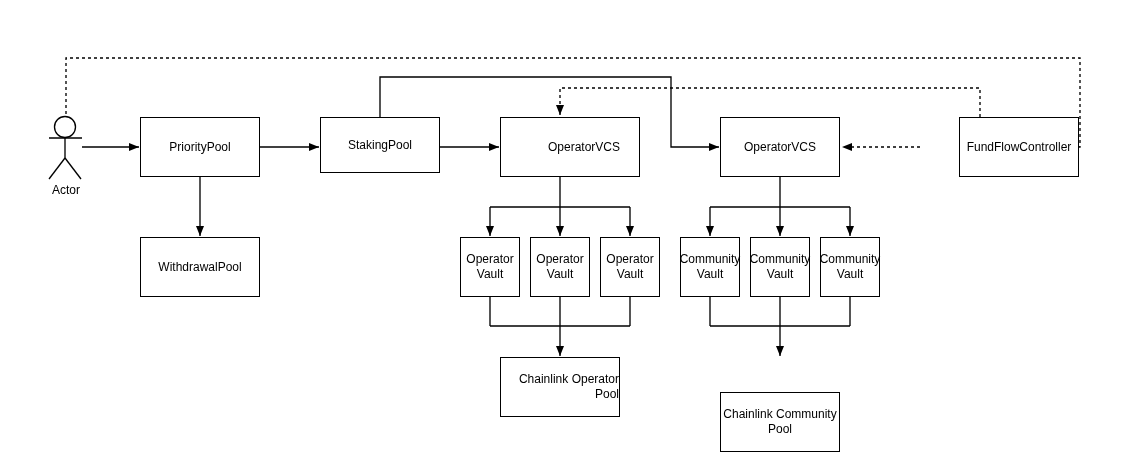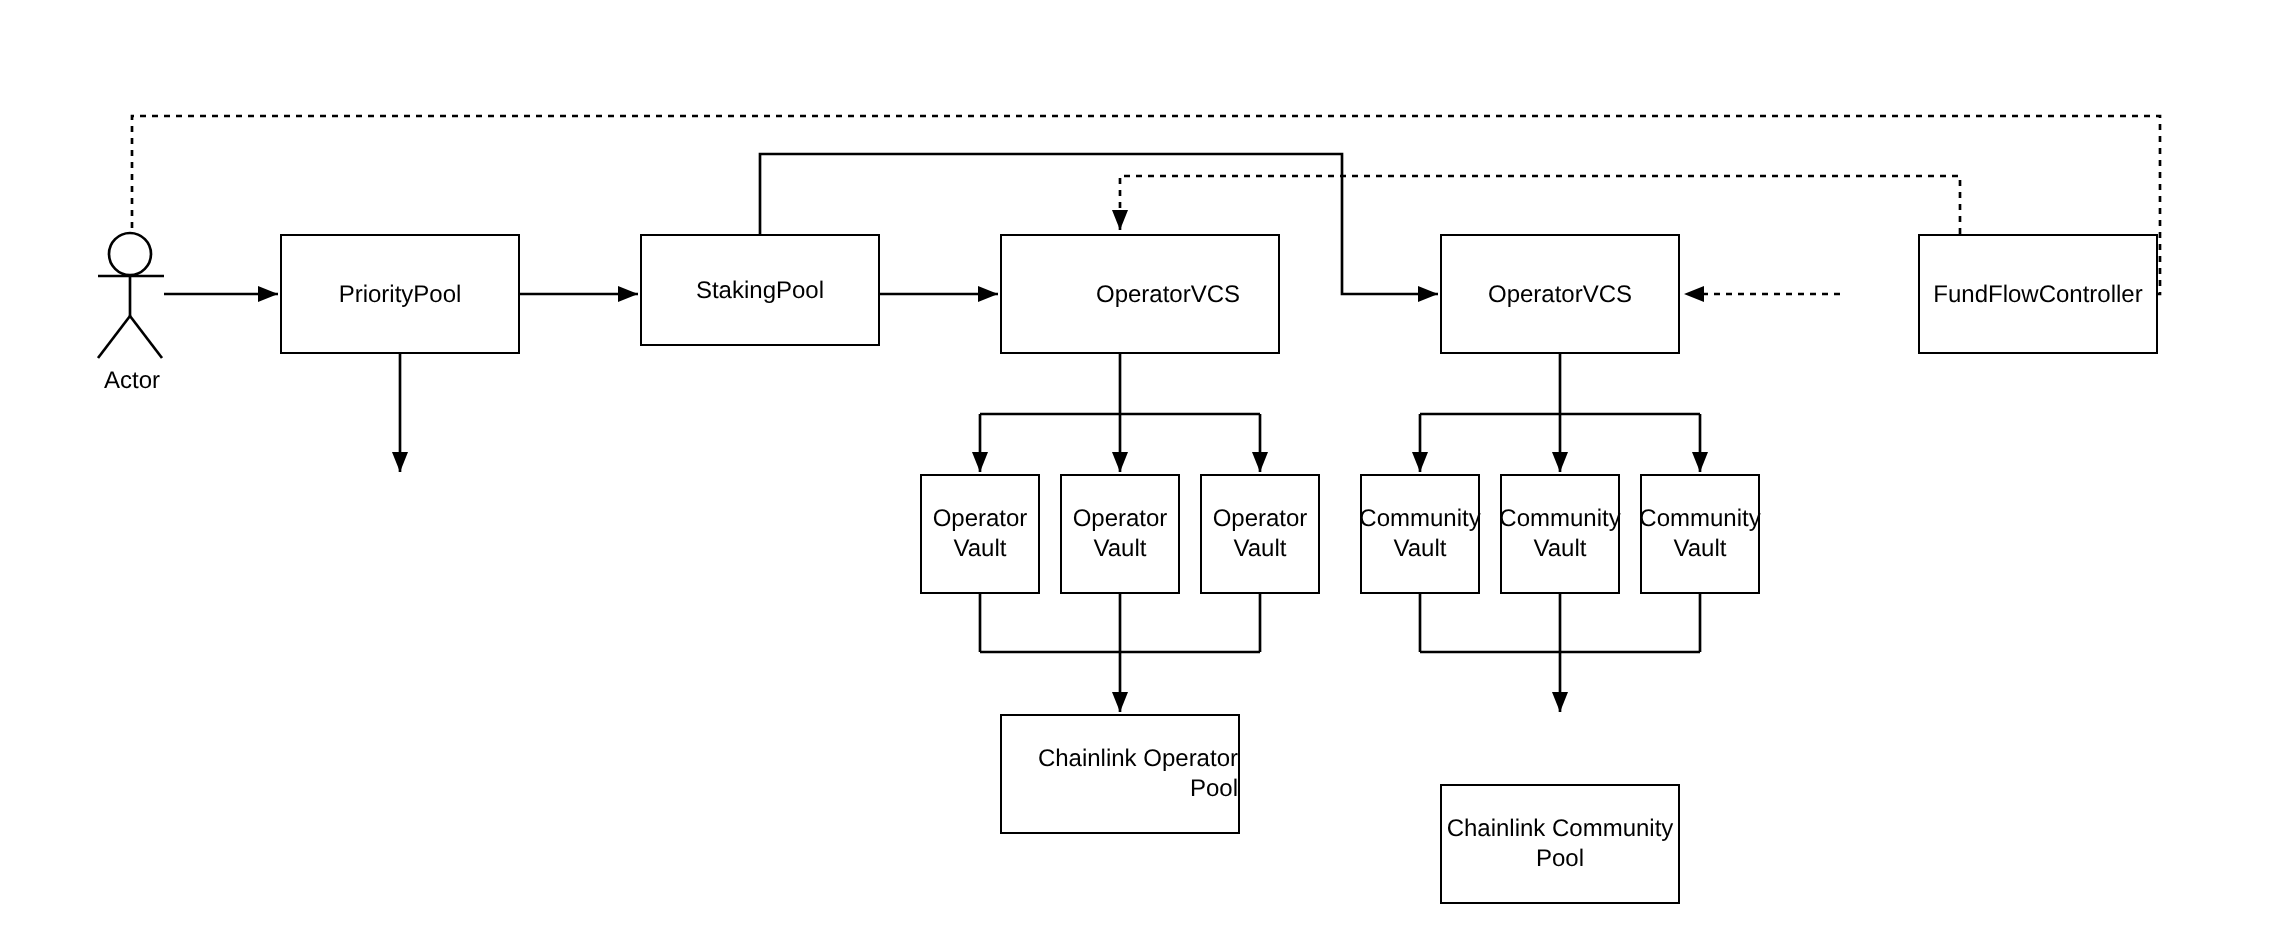--- a/index.html
+++ b/index.html
@@ -124,20 +124,23 @@
   </div>
   <div class="node" id="operator-vcs">
     <span class="lbl">OperatorVCS</span>
   </div>
   <div class="node" id="community-vcs">
     <span class="lbl">OperatorVCS</span>
   </div>
   <div class="node" id="fund-flow-controller">
     <span class="lbl">FundFlowController</span>
   </div>
+  <div class="node" id="withdrawal-pool">
+    <span class="lbl">WithdrawalPool</span>
+  </div>
 
   <div class="node" id="operator-vault-1">
     <span class="lbl">Operator Vault</span>
   </div>
   <div class="node" id="operator-vault-2">
     <span class="lbl">Operator Vault</span>
   </div>
   <div class="node" id="operator-vault-3">
     <span class="lbl">Operator Vault</span>
   </div>

